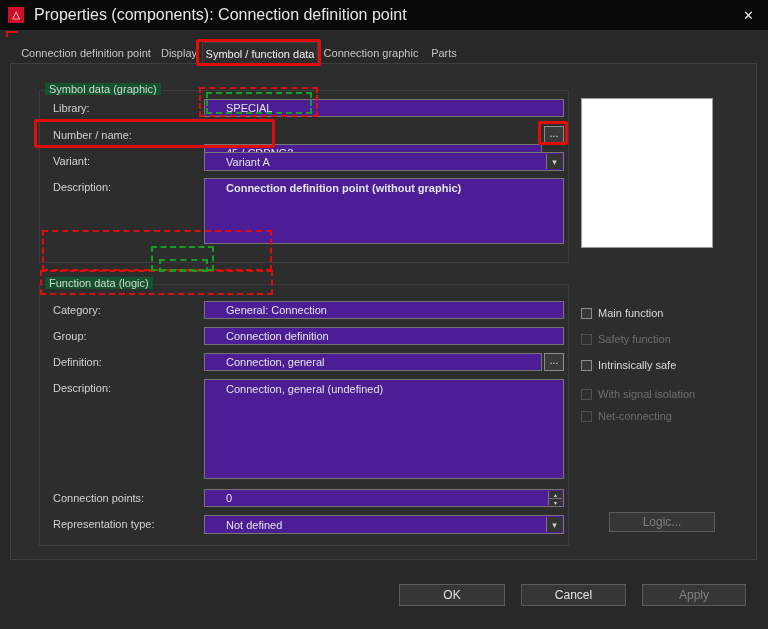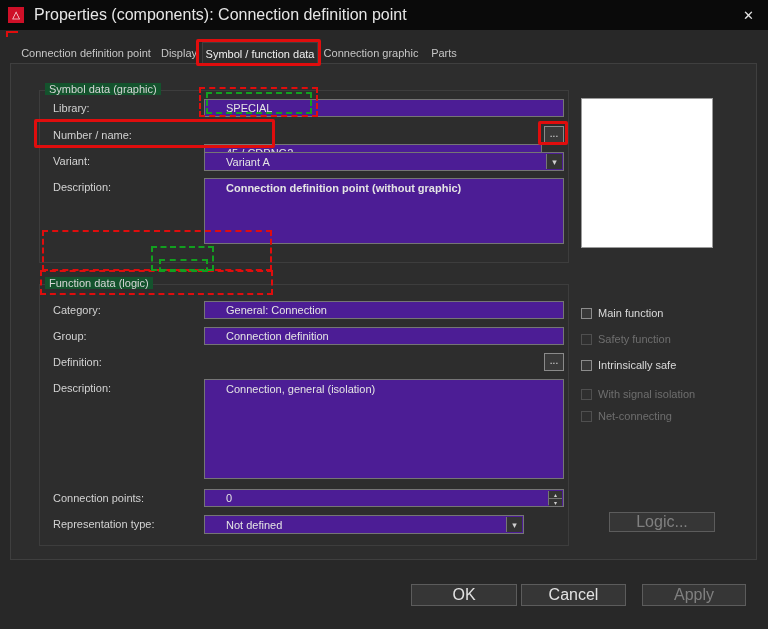--- a/index.html
+++ b/index.html
@@ -36,21 +36,21 @@
   .spin > div { flex:1; background:#343434; color:#cfcfcf; font-size:6px; display:flex; align-items:center; justify-content:center; cursor:pointer; }
   .spin > div:first-child { border-bottom:1px solid #757575; }
 
   .preview { position:absolute; background:#ffffff; border:1px solid #9b9b9b; }
 
   .cbrow { position:absolute; display:flex; align-items:center; gap:6px; font-size:11px; color:#dadada; cursor:pointer; }
   .cbrow .box { width:11px; height:11px; background:#383838; border:1px solid #8c8c8c; flex:0 0 auto; }
   .cbrow.disabled { color:#6e6e6e; cursor:default; }
   .cbrow.disabled .box { background:#2f2f2f; border-color:#4f4f4f; }
 
-  .btn { position:absolute; height:22px; background:#363636; border:1px solid #5c5c5c; color:#e2e2e2; font-size:16px; display:flex; align-items:center; justify-content:center; cursor:pointer; }
+  .btn { position:absolute; height:22px; background:#363636; border:1px solid #5c5c5c; color:#e2e2e2; font-size:12px; display:flex; align-items:center; justify-content:center; cursor:pointer; }
   .btn.disabled { color:#808080; }
   .logic { height:20px; }
 
   
   .ann { position:absolute; pointer-events:none; z-index:10; }
   .solid-red { border:3px solid #e00d0d; border-radius:2px; }
   .dash-red { border:2px dashed #e00d0d; }
   .dash-green { border:2px dashed #12a01f; }
   .red-tick { border-top:2px solid #e00d0d; border-left:2px solid #e00d0d; }
 </style>
@@ -99,36 +99,37 @@
     <div class="groupbox" style="left:28px; top:220px; width:530px; height:262px;"></div>
     <div class="grouplabel" style="left:34px; top:213px;">Function data (logic)</div>
 
     <div class="flabel" style="left:42px; top:240px;">Category:</div>
     <div class="field" style="left:193px; top:237px; width:360px; height:18px;">General: Connection</div>
 
     <div class="flabel" style="left:42px; top:266px;">Group:</div>
     <div class="field" style="left:193px; top:263px; width:360px; height:18px;">Connection definition</div>
 
     <div class="flabel" style="left:42px; top:292px;">Definition:</div>
+    <div class="field" style="left:193px; top:289px; width:338px; height:18px;">Connection, general</div>
     <div class="browse-btn" style="left:533px; top:289px; width:20px; height:18px;">...</div>
 
     <div class="flabel" style="left:42px; top:318px;">Description:</div>
-    <div class="field textarea" style="left:193px; top:315px; width:360px; height:100px;">Connection, general (isolation)</div>
+    <div class="field textarea" style="left:193px; top:315px; width:360px; height:100px;">Connection, general (undefined)</div>
 
     <div class="flabel" style="left:42px; top:428px;">Connection points:</div>
     <div class="field" style="left:193px; top:425px; width:360px; height:18px;">
       <span>0</span>
       <span class="spin">
         <div>▴</div>
         <div>▾</div>
       </span>
     </div>
 
     <div class="flabel" style="left:42px; top:454px;">Representation type:</div>
-    <div class="field" style="left:193px; top:451px; width:320px; height:19px;">
+    <div class="field" style="left:193px; top:451px; width:360px; height:19px;">
       <span>Not defined</span>
       <span class="combo-arrow">▾</span>
     </div>
 
     <div class="cbrow" style="left:570px; top:243px;">
       <span class="box"></span>
       <span>Main function</span>
     </div>
     <div class="cbrow disabled" style="left:570px; top:269px;">
       <span class="box"></span>
@@ -143,21 +144,21 @@
       <span>With signal isolation</span>
     </div>
     <div class="cbrow disabled" style="left:570px; top:346px;">
       <span class="box"></span>
       <span>Net-connecting</span>
     </div>
 
     <div class="btn disabled logic" style="left:598px; top:448px; width:106px;">Logic...</div>
   </div>
 
-  <div class="btn" style="left:399px; top:584px; width:106px;margin-left:12px;">OK</div>
+  <div class="btn" style="left:399px; top:584px; width:106px;">OK</div>
   <div class="btn" style="left:521px; top:584px; width:105px;">Cancel</div>
   <div class="btn disabled" style="left:642px; top:584px; width:104px;">Apply</div>
 
   <div class="ann red-tick" style="left:6px; top:31px; width:12px; height:6px;"></div>
   <div class="ann solid-red" style="left:196px; top:39px; width:125px; height:27px;"></div>
   <div class="ann solid-red" style="left:34px; top:119px; width:241px; height:29px;"></div>
   <div class="ann solid-red" style="left:538px; top:121px; width:30px; height:24px;"></div>
   <div class="ann dash-red" style="left:199px; top:87px; width:119px; height:30px;"></div>
   <div class="ann dash-green" style="left:206px; top:92px; width:106px; height:22px;"></div>
   <div class="ann dash-red" style="left:42px; top:230px; width:230px; height:41px;"></div>

